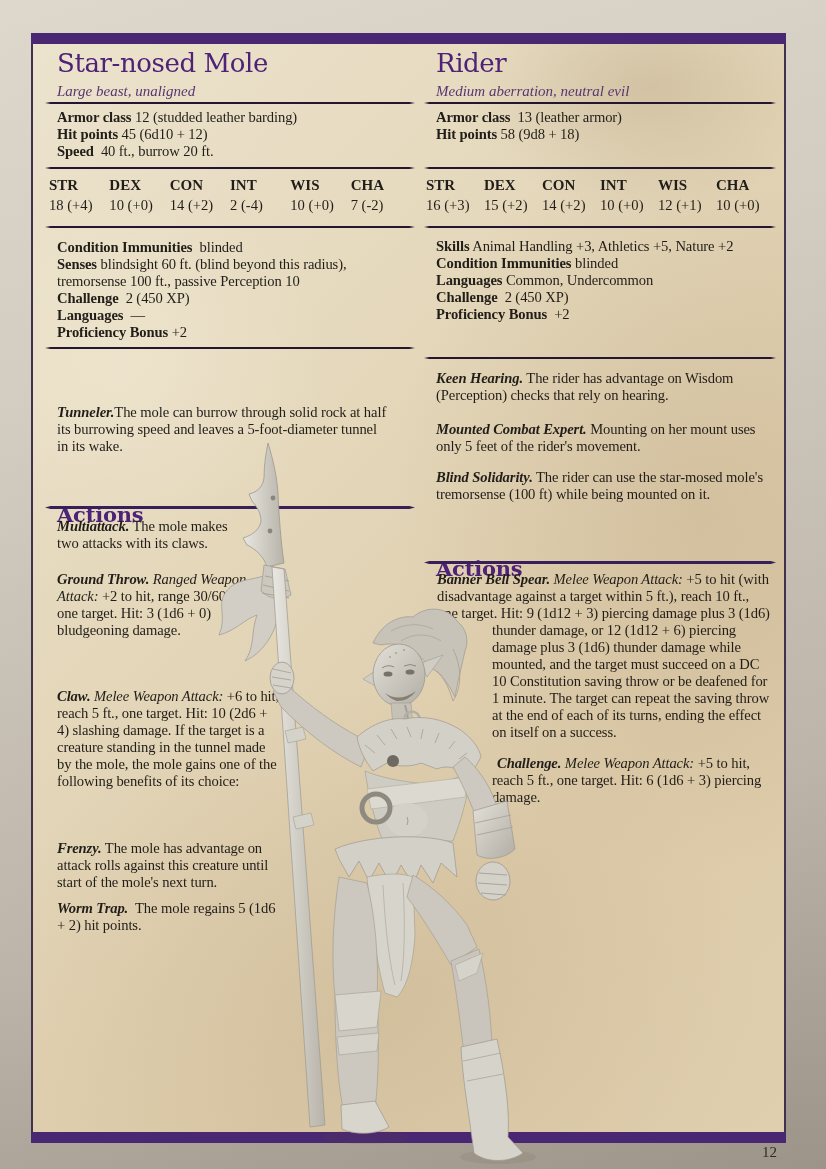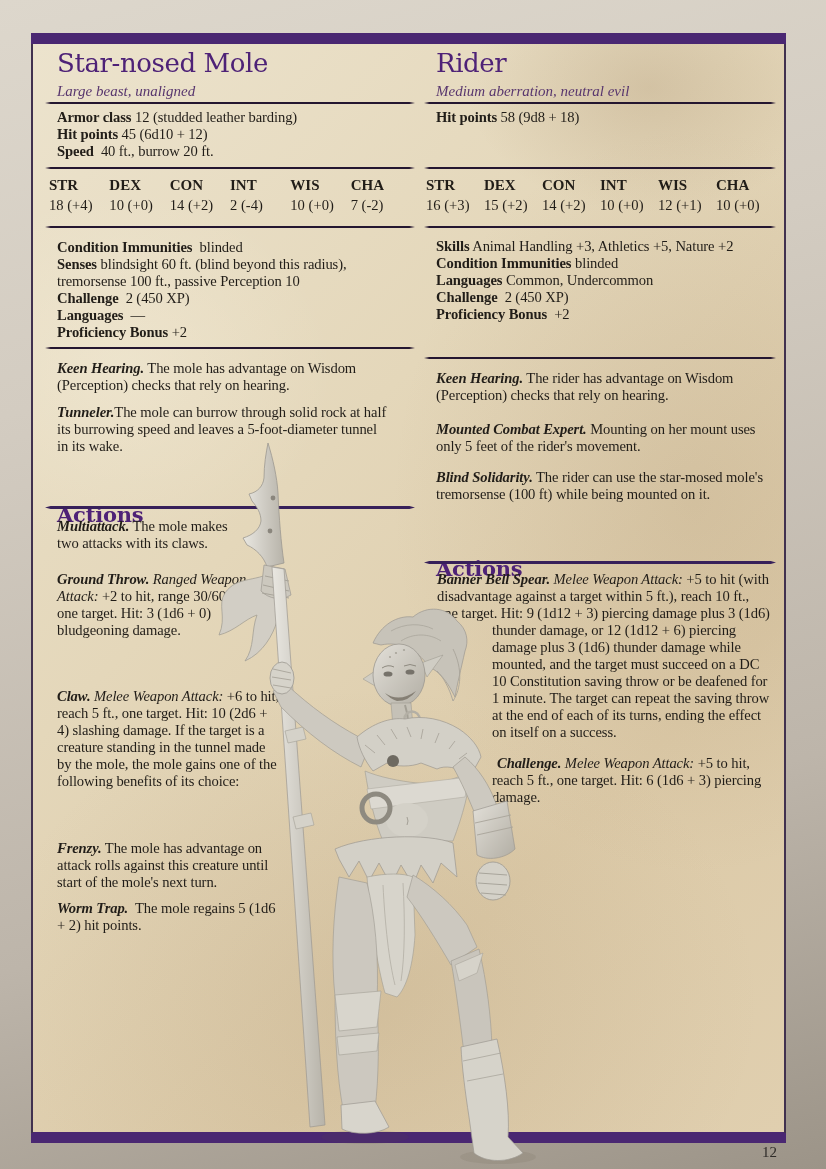--- a/index.html
+++ b/index.html
@@ -92,39 +92,39 @@
 
     <div class="b pad" style="top:239px;width:352px">
       <div class="detail"><b class="lbl">Condition Immunities</b><span>  blinded</span></div>
       <div class="detail"><b class="lbl">Senses</b><span> blindsight 60 ft. (blind beyond this radius), tremorsense 100 ft., passive Perception 10</span></div>
       <div class="detail"><b class="lbl">Challenge</b><span>  2 (450 XP)</span></div>
       <div class="detail"><b class="lbl">Languages</b><span>  —</span></div>
       <div class="detail"><b class="lbl">Proficiency Bonus</b><span> +2</span></div>
     </div>
     <div class="b rule" style="top:347px;width:100%"></div>
 
-    <div class="b p pad" style="top:360px;width:340px"><b class="tn">Keen Hearing.</b><span> The mole has advantage on Wisdom (Perception) checks that rely on hearing.</span></div>
     <div class="b p pad" style="top:404px;width:330px"><b class="tn">Tunneler.</b><span>The mole can burrow through solid rock at half its burrowing speed and leaves a 5-foot-diameter tunnel in its wake.</span></div>
 
     <div class="b heading pad" style="top:474px">Actions</div>
     <div class="b rule-heavy" style="top:506px;width:100%"></div>
 
     <div class="b p pad" style="top:518px;width:195px"><b class="tn">Multiattack.</b><i class="atk"></i><span> The mole makes two attacks with its claws.</span></div>
     <div class="b p pad" style="top:571px;width:205px"><b class="tn">Ground Throw.</b><i class="atk"> Ranged Weapon Attack:</i><span> +2 to hit, range 30/60 ft., one target. Hit: 3 (1d6 + 0) bludgeoning damage.</span></div>
     <div class="b p pad" style="top:688px;width:225px"><b class="tn">Claw.</b><i class="atk"> Melee Weapon Attack:</i><span> +6 to hit, reach 5 ft., one target. Hit: 10 (2d6 + 4) slashing damage. If the target is a creature standing in the tunnel made by the mole, the mole gains one of the following benefits of its choice:</span></div>
     <div class="b p pad" style="top:840px;width:235px"><b class="tn">Frenzy.</b><i class="atk"></i><span> The mole has advantage on attack rolls against this creature until start of the mole's next turn.</span></div>
     <div class="b p pad" style="top:900px;width:220px"><b class="tn">Worm Trap.</b><i class="atk"></i><span>  The mole regains 5 (1d6 + 2) hit points.</span></div>
   </div>
 
   <div class="col" style="left:424px;width:352px;">
     <div class="b title pad" style="top:48px">Rider</div>
     <div class="b subtitle pad" style="top:82px">Medium aberration, neutral evil</div>
     <div class="b rule" style="top:102px;width:100%"></div>
 
     <div class="b pad" style="top:109px;width:336px">
+      <div class="detail"><b class="lbl">Armor class</b><span>  13 (leather armor)</span></div>
       <div class="detail"><b class="lbl">Hit points</b><span> 58 (9d8 + 18)</span></div>
     </div>
     <div class="b rule" style="top:167px;width:100%"></div>
 
     <div class="b abil" style="top:177px;left:2px;width:348px">
       <div class="cell">
           <div class="nm">STR</div>
           <div class="vl">16 (+3)</div>
         </div>
       <div class="cell">

